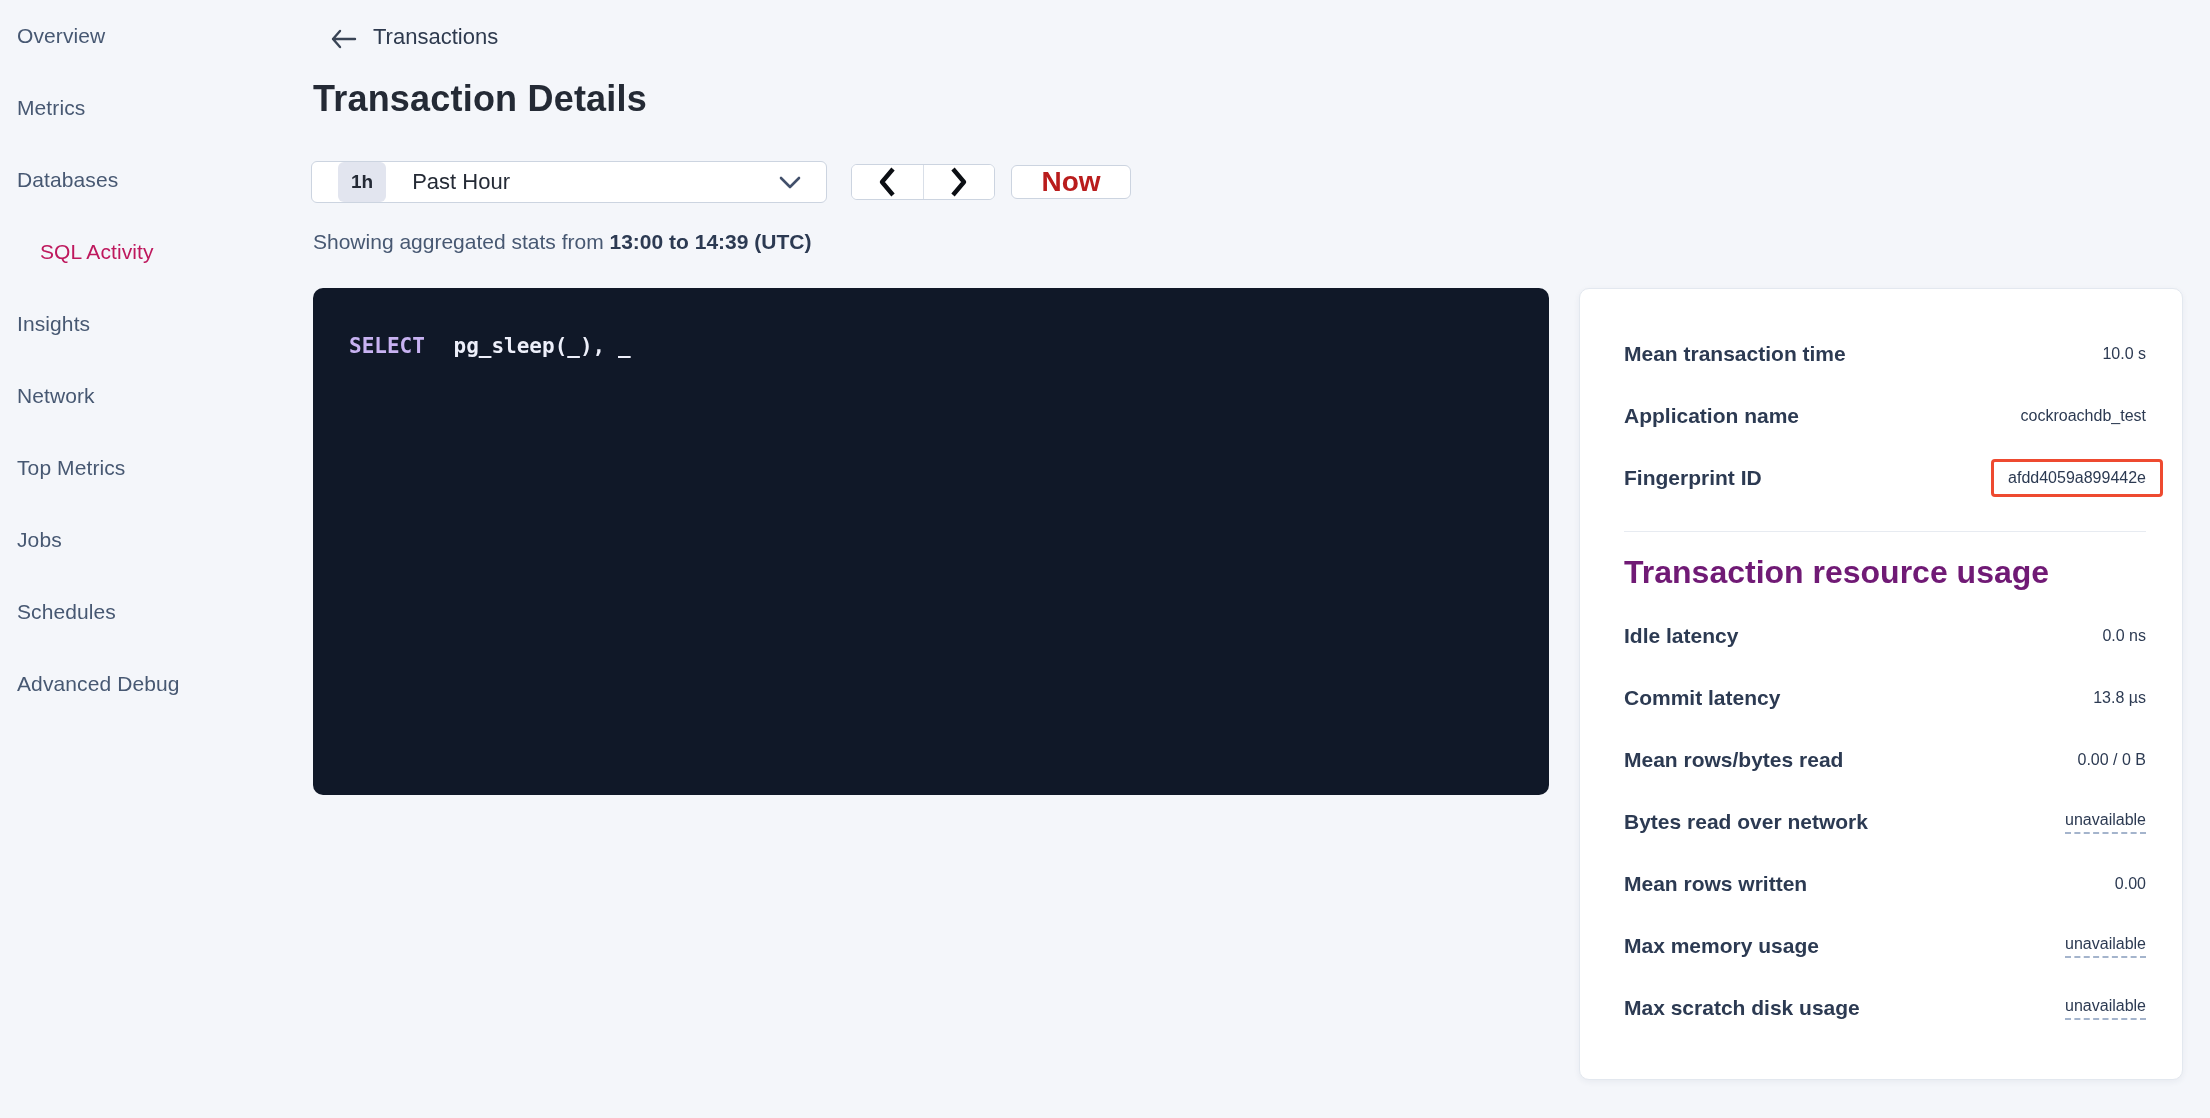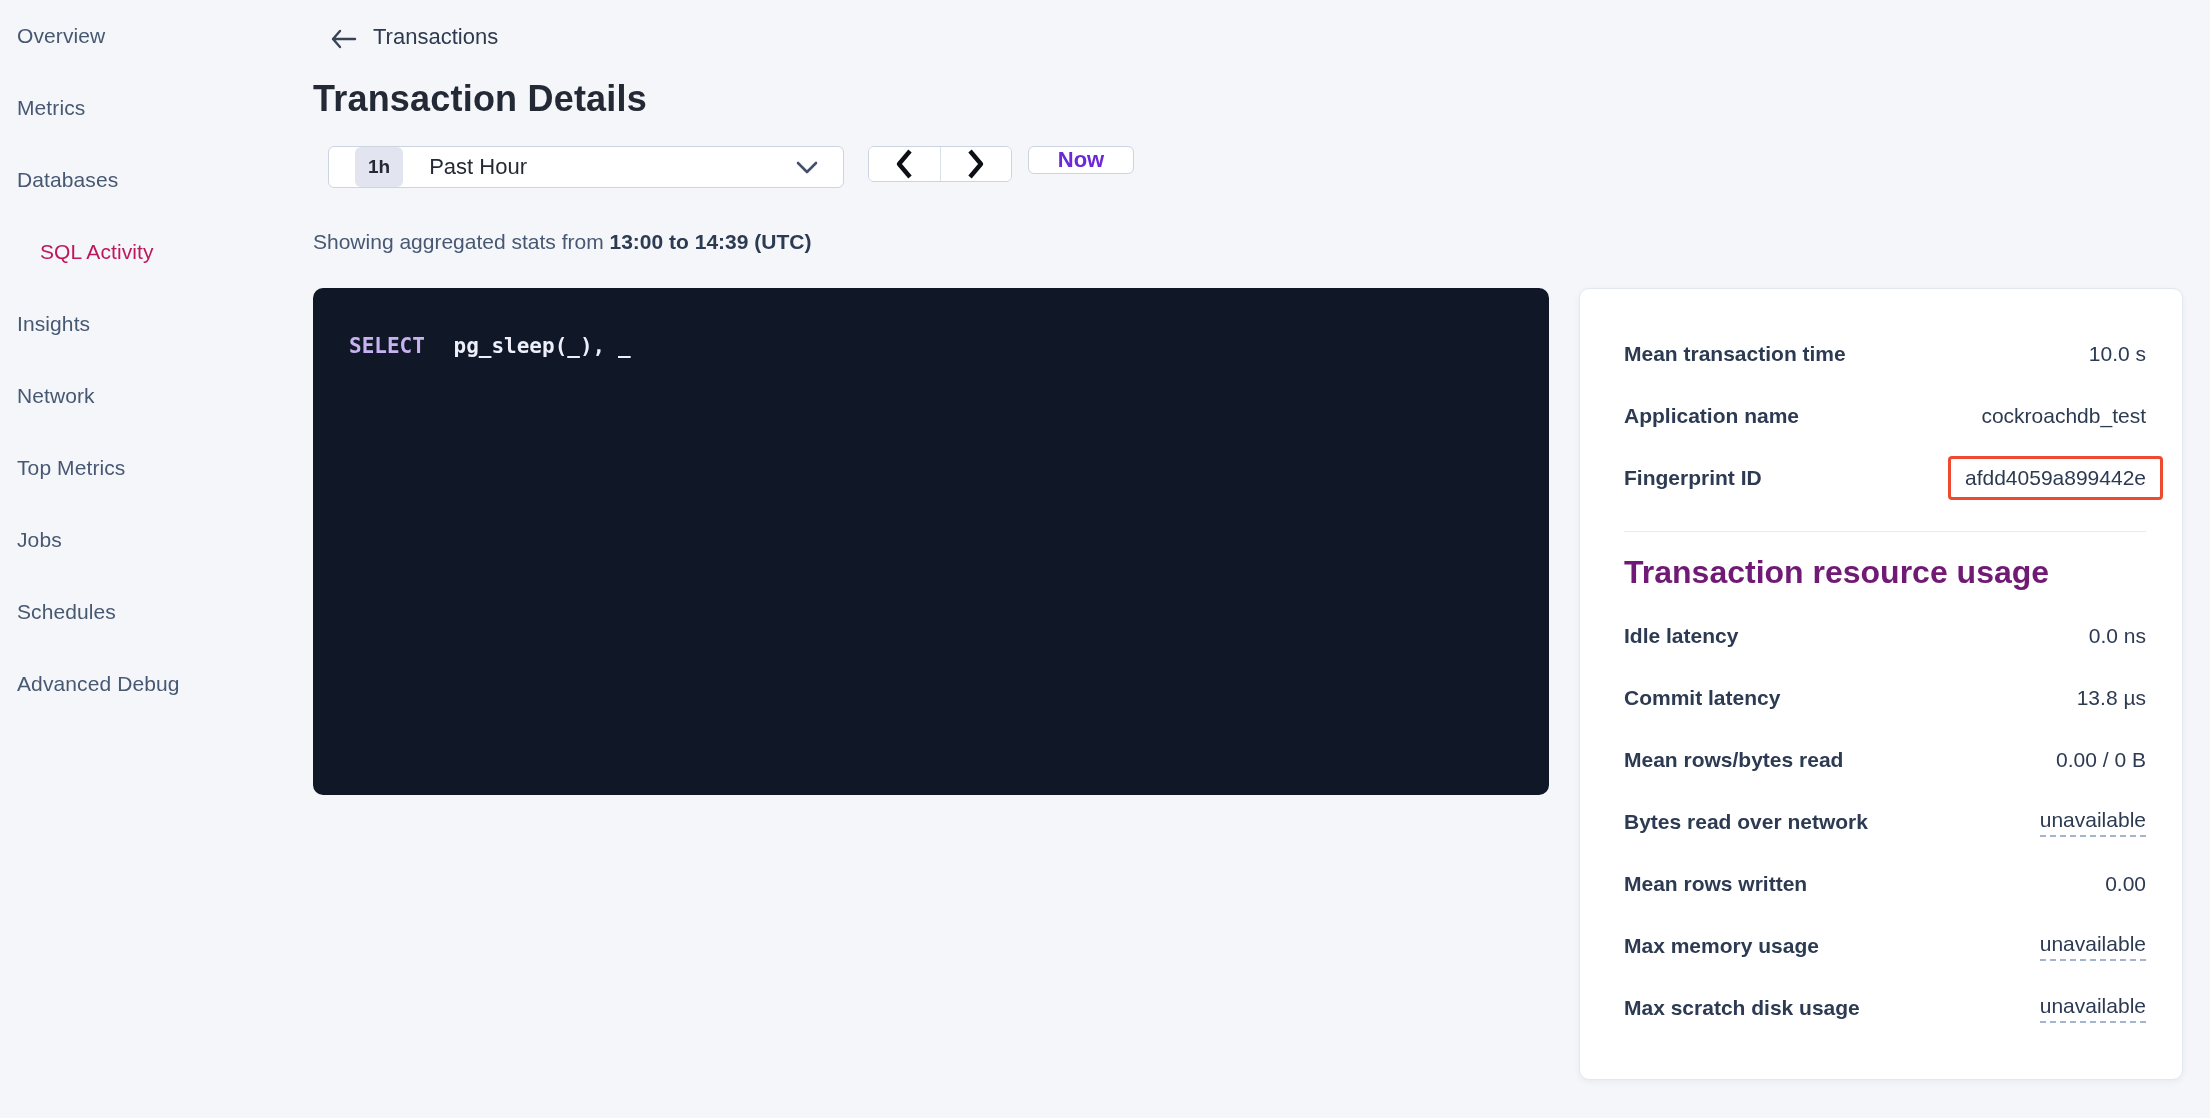--- a/index.html
+++ b/index.html
@@ -48,24 +48,24 @@
     left: 313px; top: 78px;
     font-size: 36px;
     font-weight: 700;
     color: #242a35;
     letter-spacing: 0.2px;
   }
 
   
   .controls {
     position: absolute;
-    left: 328px; top: 146px;
+    left: 311px; top: 146px;
     height: 72px;
     display: flex;
-    align-items: flex-start;
+    align-items: center;
   }
   .time-dropdown {
     width: 516px;
     background: #fff;
     border: 1px solid #ccd4e0;
     border-radius: 6px;
     display: flex;
     align-items: center;
     padding: 0 24px 0 26px;
     cursor: pointer;
@@ -96,30 +96,30 @@
     display: flex;
     align-items: center;
     justify-content: center;
     cursor: pointer;
     background: #fff;
   }
   .step-btn:first-child { border-right: 1px solid #d9dfe8; }
 
   .now-button {
     margin-left: 16px;
-    width: 106px;
+    width: 120px;
     background: #fff;
     border: 1px solid #ccd4e0;
     border-radius: 6px;
     display: flex;
     align-items: center;
     justify-content: center;
-    font-size: 22px;
-    font-weight: 700;
-    color: #6d28d9;
+    font-size: 28px;
+    font-weight: 700;
+    color: #b91c1c;
     cursor: pointer;
   }
 
   .stats-line {
     position: absolute;
     left: 313px; top: 230px;
     font-size: 21px;
     color: #475872;
   }
   .stats-line b { color: #2c3a52; font-weight: 700; }
@@ -156,21 +156,21 @@
     display: flex;
     align-items: center;
     justify-content: space-between;
   }
   .kv-label {
     font-size: 21px;
     font-weight: 700;
     color: #2c3a52;
   }
   .kv-value {
-    font-size: 21px;
+    font-size: 16px;
     color: #2c3a52;
     text-align: right;
   }
   .kv-value.dashed {
     border-bottom: 2px dashed #a4b4cc;
     padding-bottom: 3px;
   }
   .highlight-box {
     display: inline-block;
     border: 3px solid #ee4a30;

